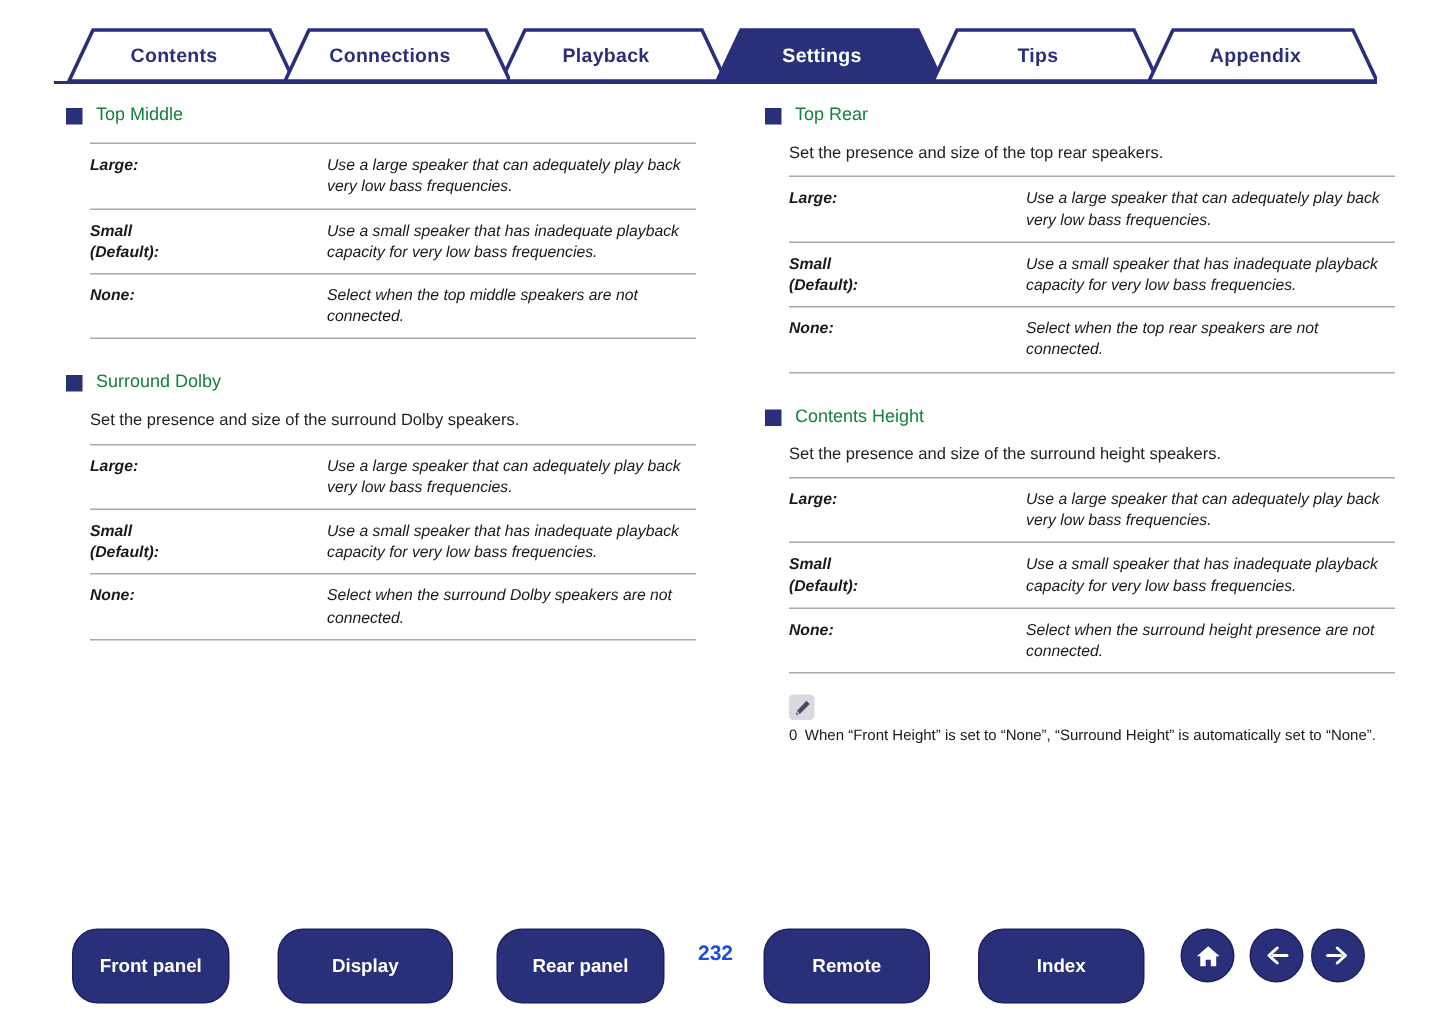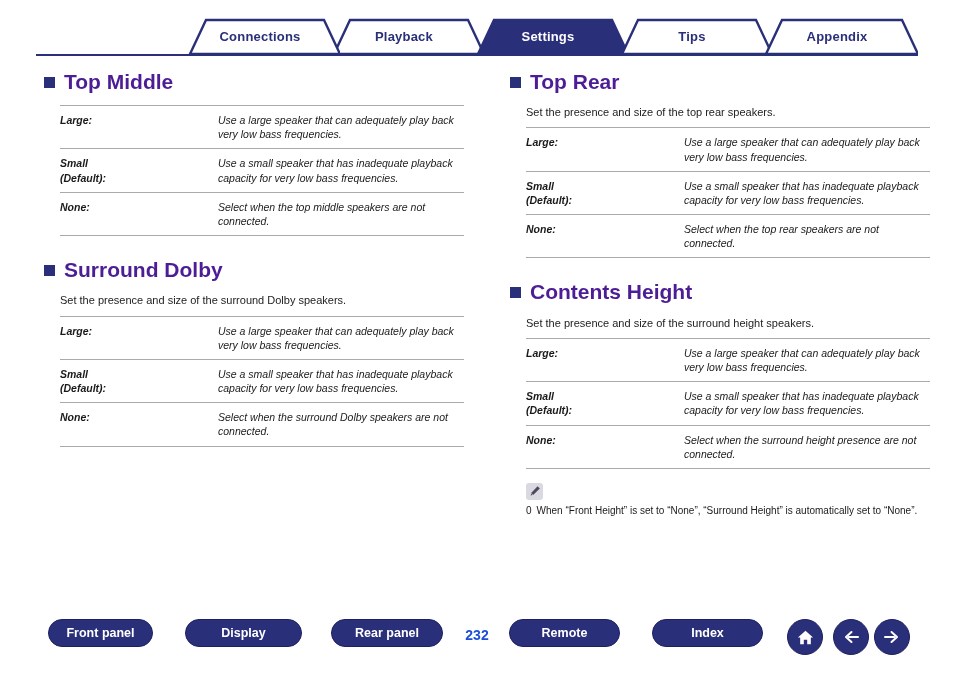--- a/index.html
+++ b/index.html
@@ -77,23 +77,23 @@
   .sec-head .sq {
     width: 11px;
     height: 11px;
     background: #2a2f7a;
     display: inline-block;
     flex: none;
     position: relative;
     top: 1px;
   }
   .sec-head .sec-title {
-    font-size: 21px;
-    font-weight: bold;
-    color: #4c1d95;
+    font-size: 12px;
+    font-weight: normal;
+    color: #15803d;
     line-height: 1.1;
   }
 
   .sec-desc {
     font-size: 11px;
     color: #222;
     margin: 0 0 8px 16px;
     line-height: 1.3;
   }
 
@@ -158,21 +158,21 @@
   .bottom {
     position: absolute;
     left: 0;
     top: 619px;
     width: 954px;
     height: 36px;
   }
   .btn {
     position: absolute;
     top: 0;
-    height: 28px;
+    height: 50px;
     border-radius: 17px;
     background: #2a2f7a;
     color: #ffffff;
     font-size: 12.5px;
     font-weight: bold;
     display: flex;
     align-items: center;
     justify-content: center;
     box-sizing: border-box;
     border: 1px solid #1d2160;
@@ -200,20 +200,26 @@
     border: 1px solid #1d2160;
   }
   .circ svg { display: block; }
 </style>
 </head>
 <body>
 
 <div class="tabbar">
   <div class="baseline"></div>
 
+  <div class="tab" style="left:0px; width:160px;">
+    <svg class="tabshape" viewBox="0 0 160 36" preserveAspectRatio="none">
+      <path d="M10,36 L26,2 L144,2 L160,36 Z" fill="#ffffff" stroke="#2a2f7a" stroke-width="2.4"></path>
+    </svg>
+    <span class="tablabel">Contents</span>
+  </div>
 
   <div class="tab" style="left:288px; width:160px;">
     <svg class="tabshape" viewBox="0 0 160 36" preserveAspectRatio="none">
       <path d="M10,36 L26,2 L144,2 L160,36 Z" fill="#ffffff" stroke="#2a2f7a" stroke-width="2.4"></path>
     </svg>
     <span class="tablabel">Playback</span>
   </div>
 
   <div class="tab" style="left:144px; width:160px;">
     <svg class="tabshape" viewBox="0 0 160 36" preserveAspectRatio="none">

